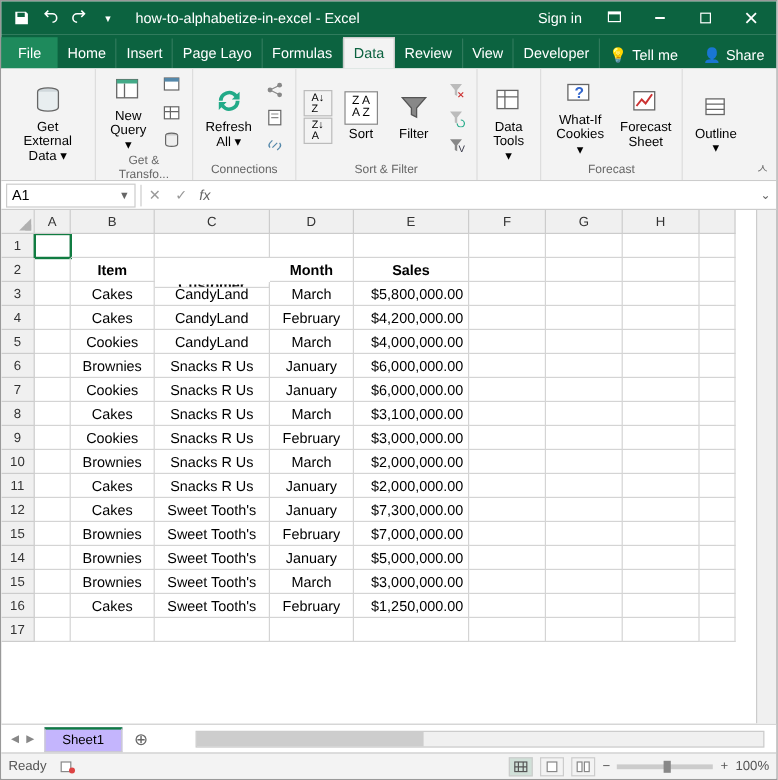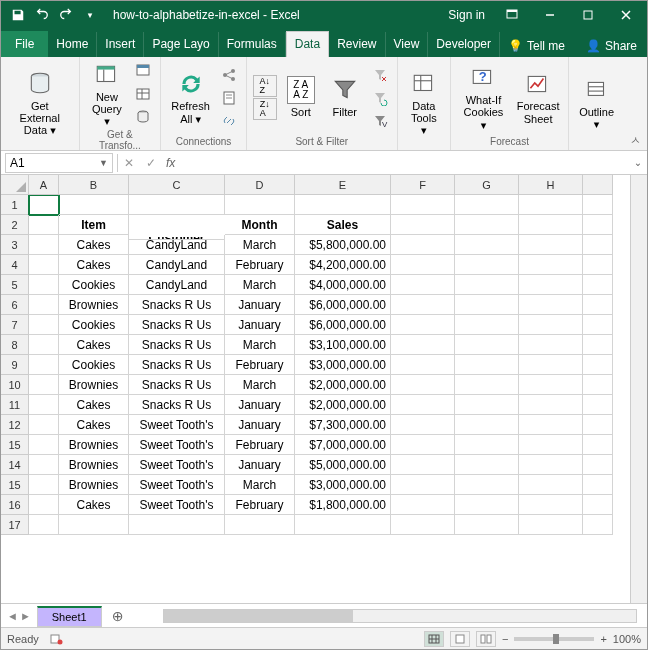--- a/index.html
+++ b/index.html
@@ -532,21 +532,21 @@
           <div class="cell" style="width: 64px;"></div>
           <div class="cell" style="width: 64px;"></div>
           <div class="cell" style="width: 30px;"></div>
         </div>
         <div class="row">
           <div class="rowhead">16</div>
           <div class="cell" style="width: 30px;"></div>
           <div class="cell ctr" style="width: 70px;">Cakes</div>
           <div class="cell ctr" style="width: 96px;">Sweet Tooth's</div>
           <div class="cell ctr" style="width: 70px;">February</div>
-          <div class="cell rt" style="width: 96px;">$1,800,000.00</div>
+          <div class="cell rt" style="width: 96px;">$1,250,000.00</div>
           <div class="cell" style="width: 64px;"></div>
           <div class="cell" style="width: 64px;"></div>
           <div class="cell" style="width: 64px;"></div>
           <div class="cell" style="width: 30px;"></div>
         </div>
         <div class="row">
           <div class="rowhead">17</div>
           <div class="cell" style="width: 30px;"></div>
           <div class="cell" style="width: 70px;"></div>
           <div class="cell" style="width: 96px;"></div>

